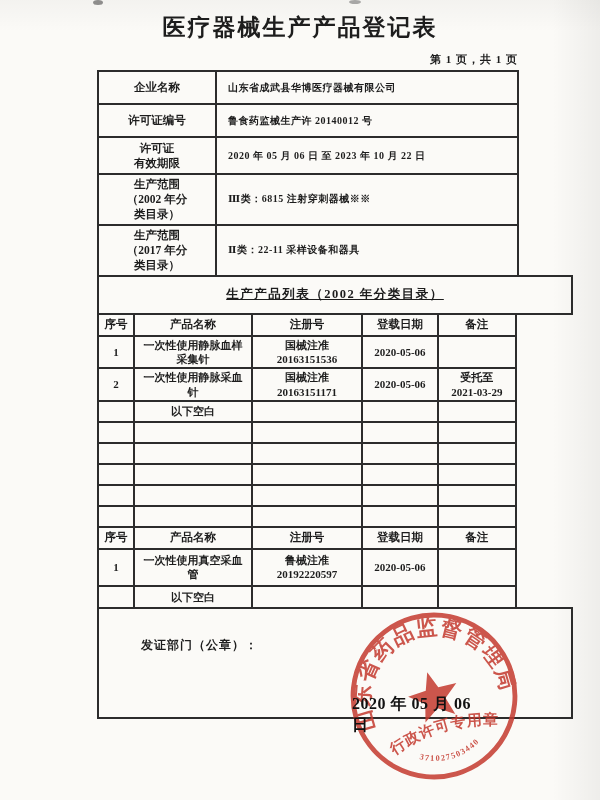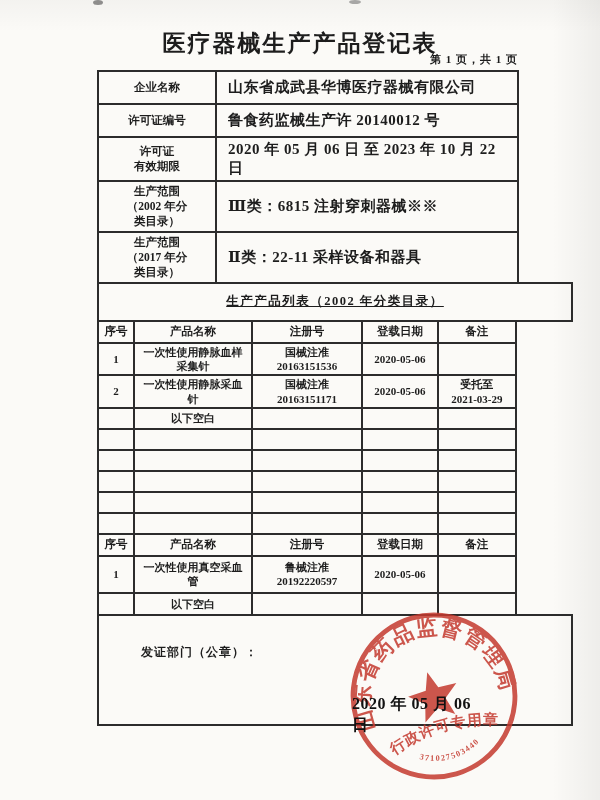--- a/index.html
+++ b/index.html
@@ -5,38 +5,38 @@
   html,body { margin:0; padding:0; background:#d8d8d4; }
   .page {
     position:relative; width:600px; height:800px; margin:0 auto;
     background:#fbfaf7;
     background-image: linear-gradient(to right, rgba(0,0,0,0) 92%, rgba(0,0,0,0.05) 100%),
                       linear-gradient(to bottom, rgba(0,0,0,0.03) 0%, rgba(0,0,0,0) 4%);
     font-family:"Liberation Serif","DejaVu Serif",serif;
     color:#1d1d1d; overflow:hidden;
   }
   .doc-title {
-    position:absolute; top:28px; left:0; right:0;
+    position:absolute; top:12px; left:0; right:0;
     text-align:center; font-size:23px; font-weight:bold; letter-spacing:2px;
   }
   .page-info {
     position:absolute; top:52px; right:82px;
     font-size:11px; font-weight:bold; letter-spacing:1px;
   }
   .doc { position:absolute; left:97px; top:70px; width:476px; }
   .block { box-sizing:border-box; border:2px solid #2c2c2c; margin-top:-2px; background:transparent; }
   .block:first-child { margin-top:0; }
   table.block { border-collapse:collapse; width:420px; table-layout:fixed; }
   td { border:2px solid #2c2c2c; font-weight:bold; overflow:hidden; }
   .info-table td.lbl {
     text-align:center; font-size:11.5px; line-height:1.3;
     white-space:pre-line; padding:2px 2px;
   }
   .info-table td.val {
-    text-align:left; font-size:15px; letter-spacing:0.5px; padding:2px 4px 2px 11px;
+    text-align:left; font-size:10px; letter-spacing:0.5px; padding:2px 4px 2px 11px;
   }
   .section-title {
     height:40px; display:flex; align-items:center; justify-content:center;
     font-weight:bold; font-size:12.5px; letter-spacing:1.5px;text-decoration:underline;
   }
   .prod-table td {
     text-align:center; font-size:11px; line-height:1.3;
     white-space:pre-line; padding:1px 3px;
   }
   .prod-table tr.hdr td { font-size:11.5px; }

